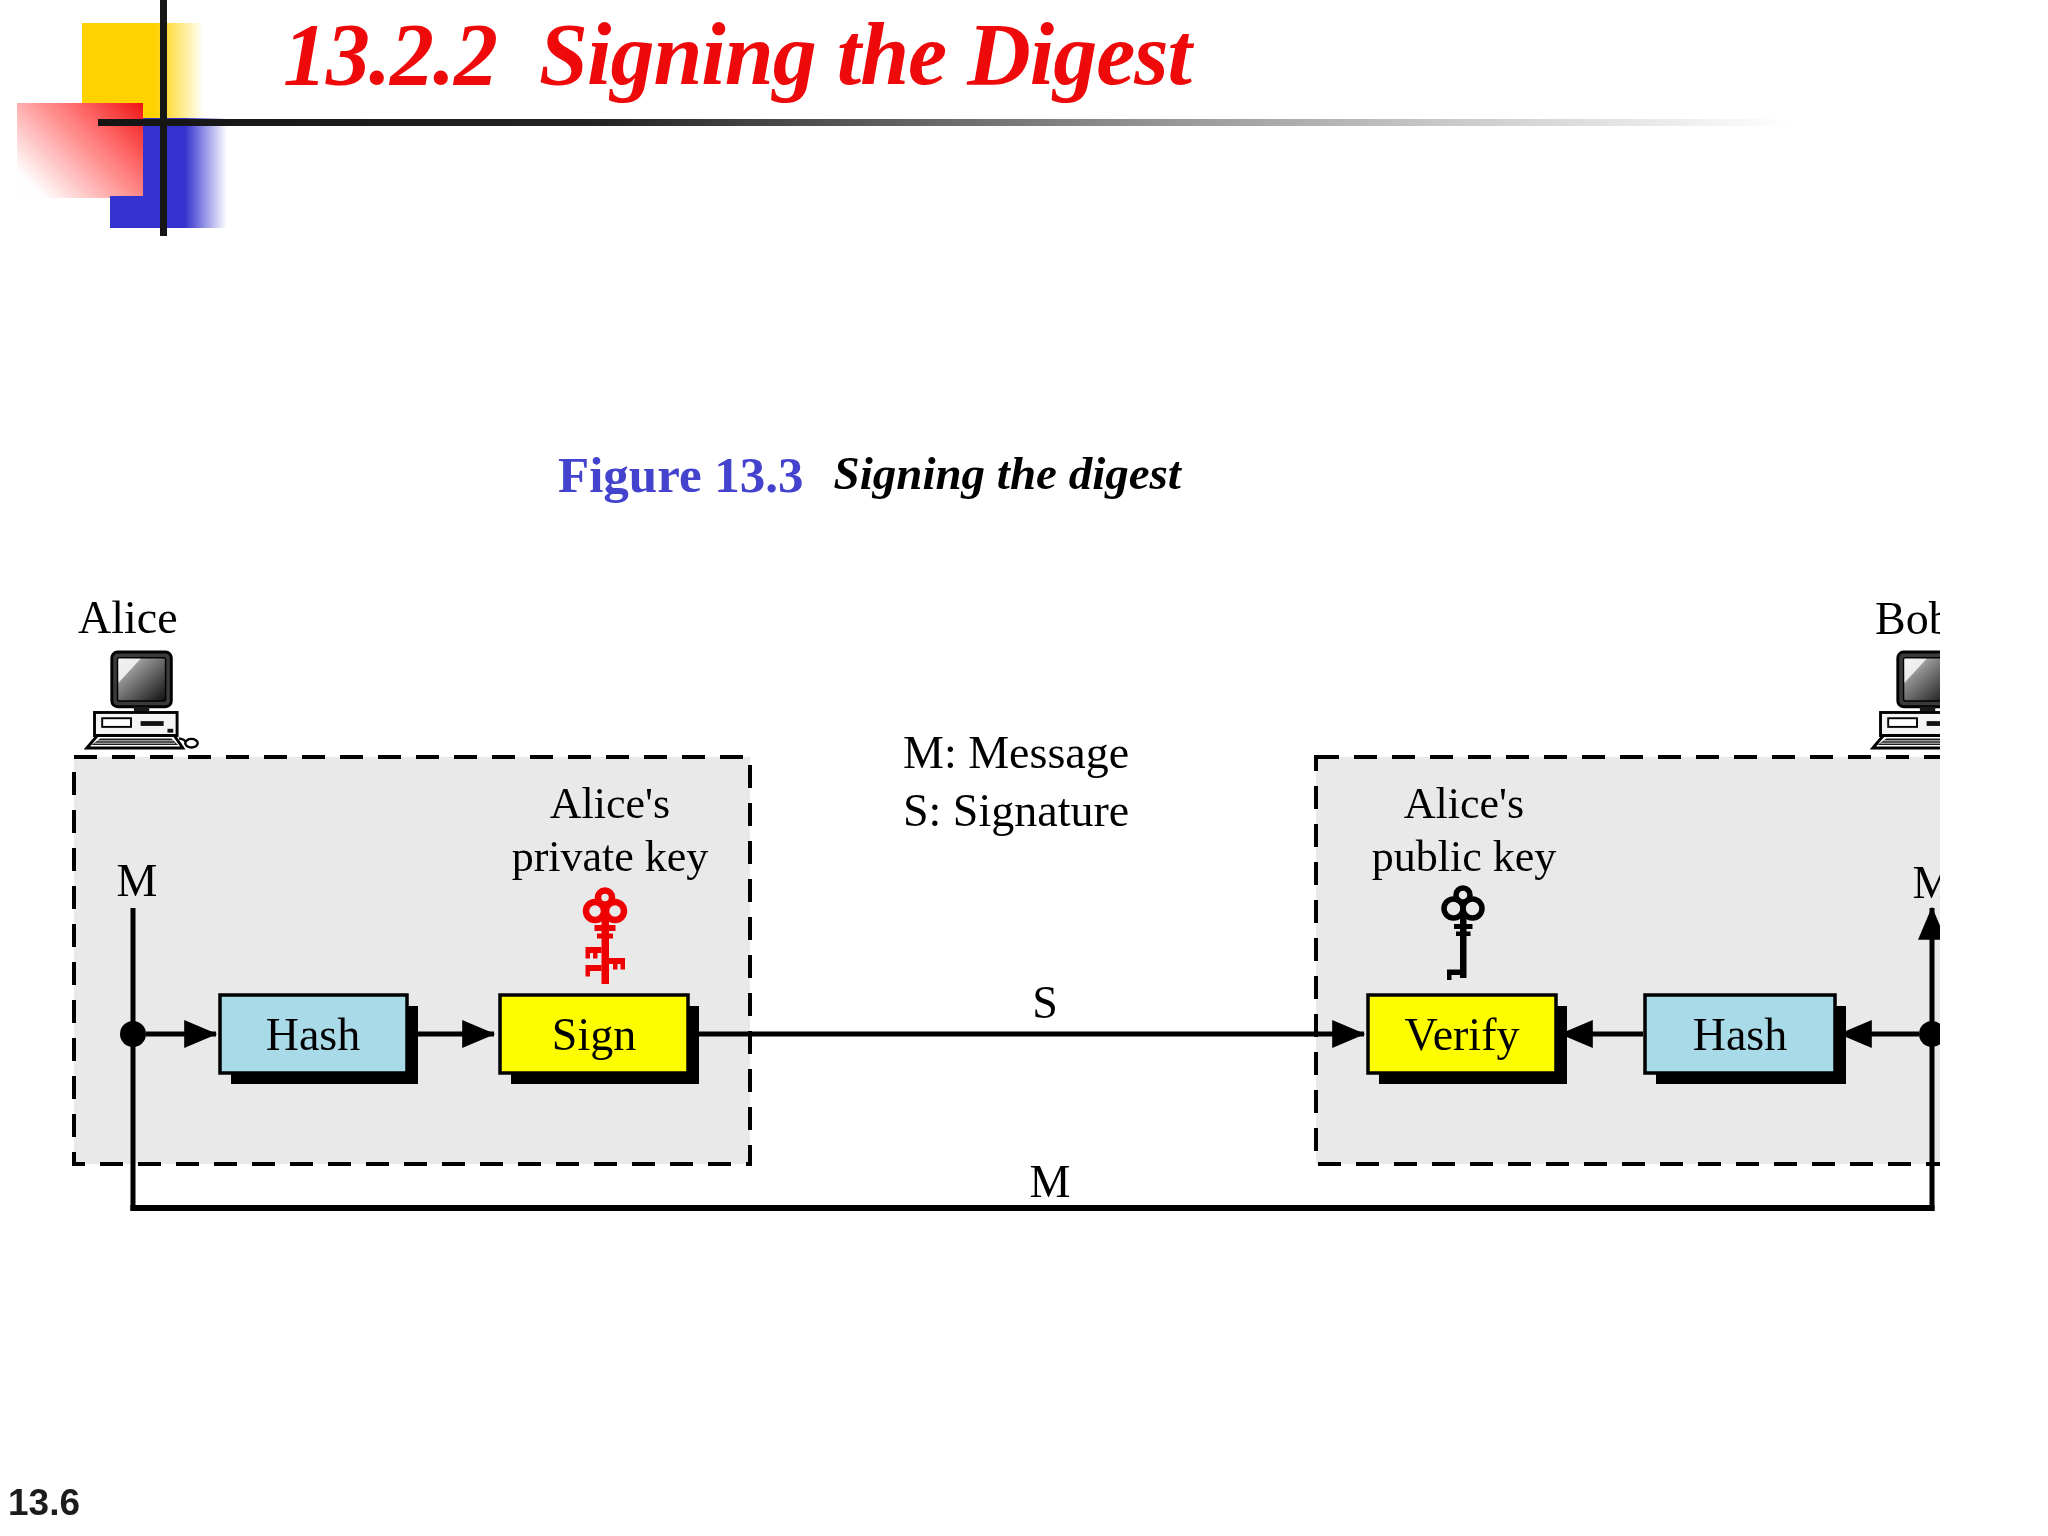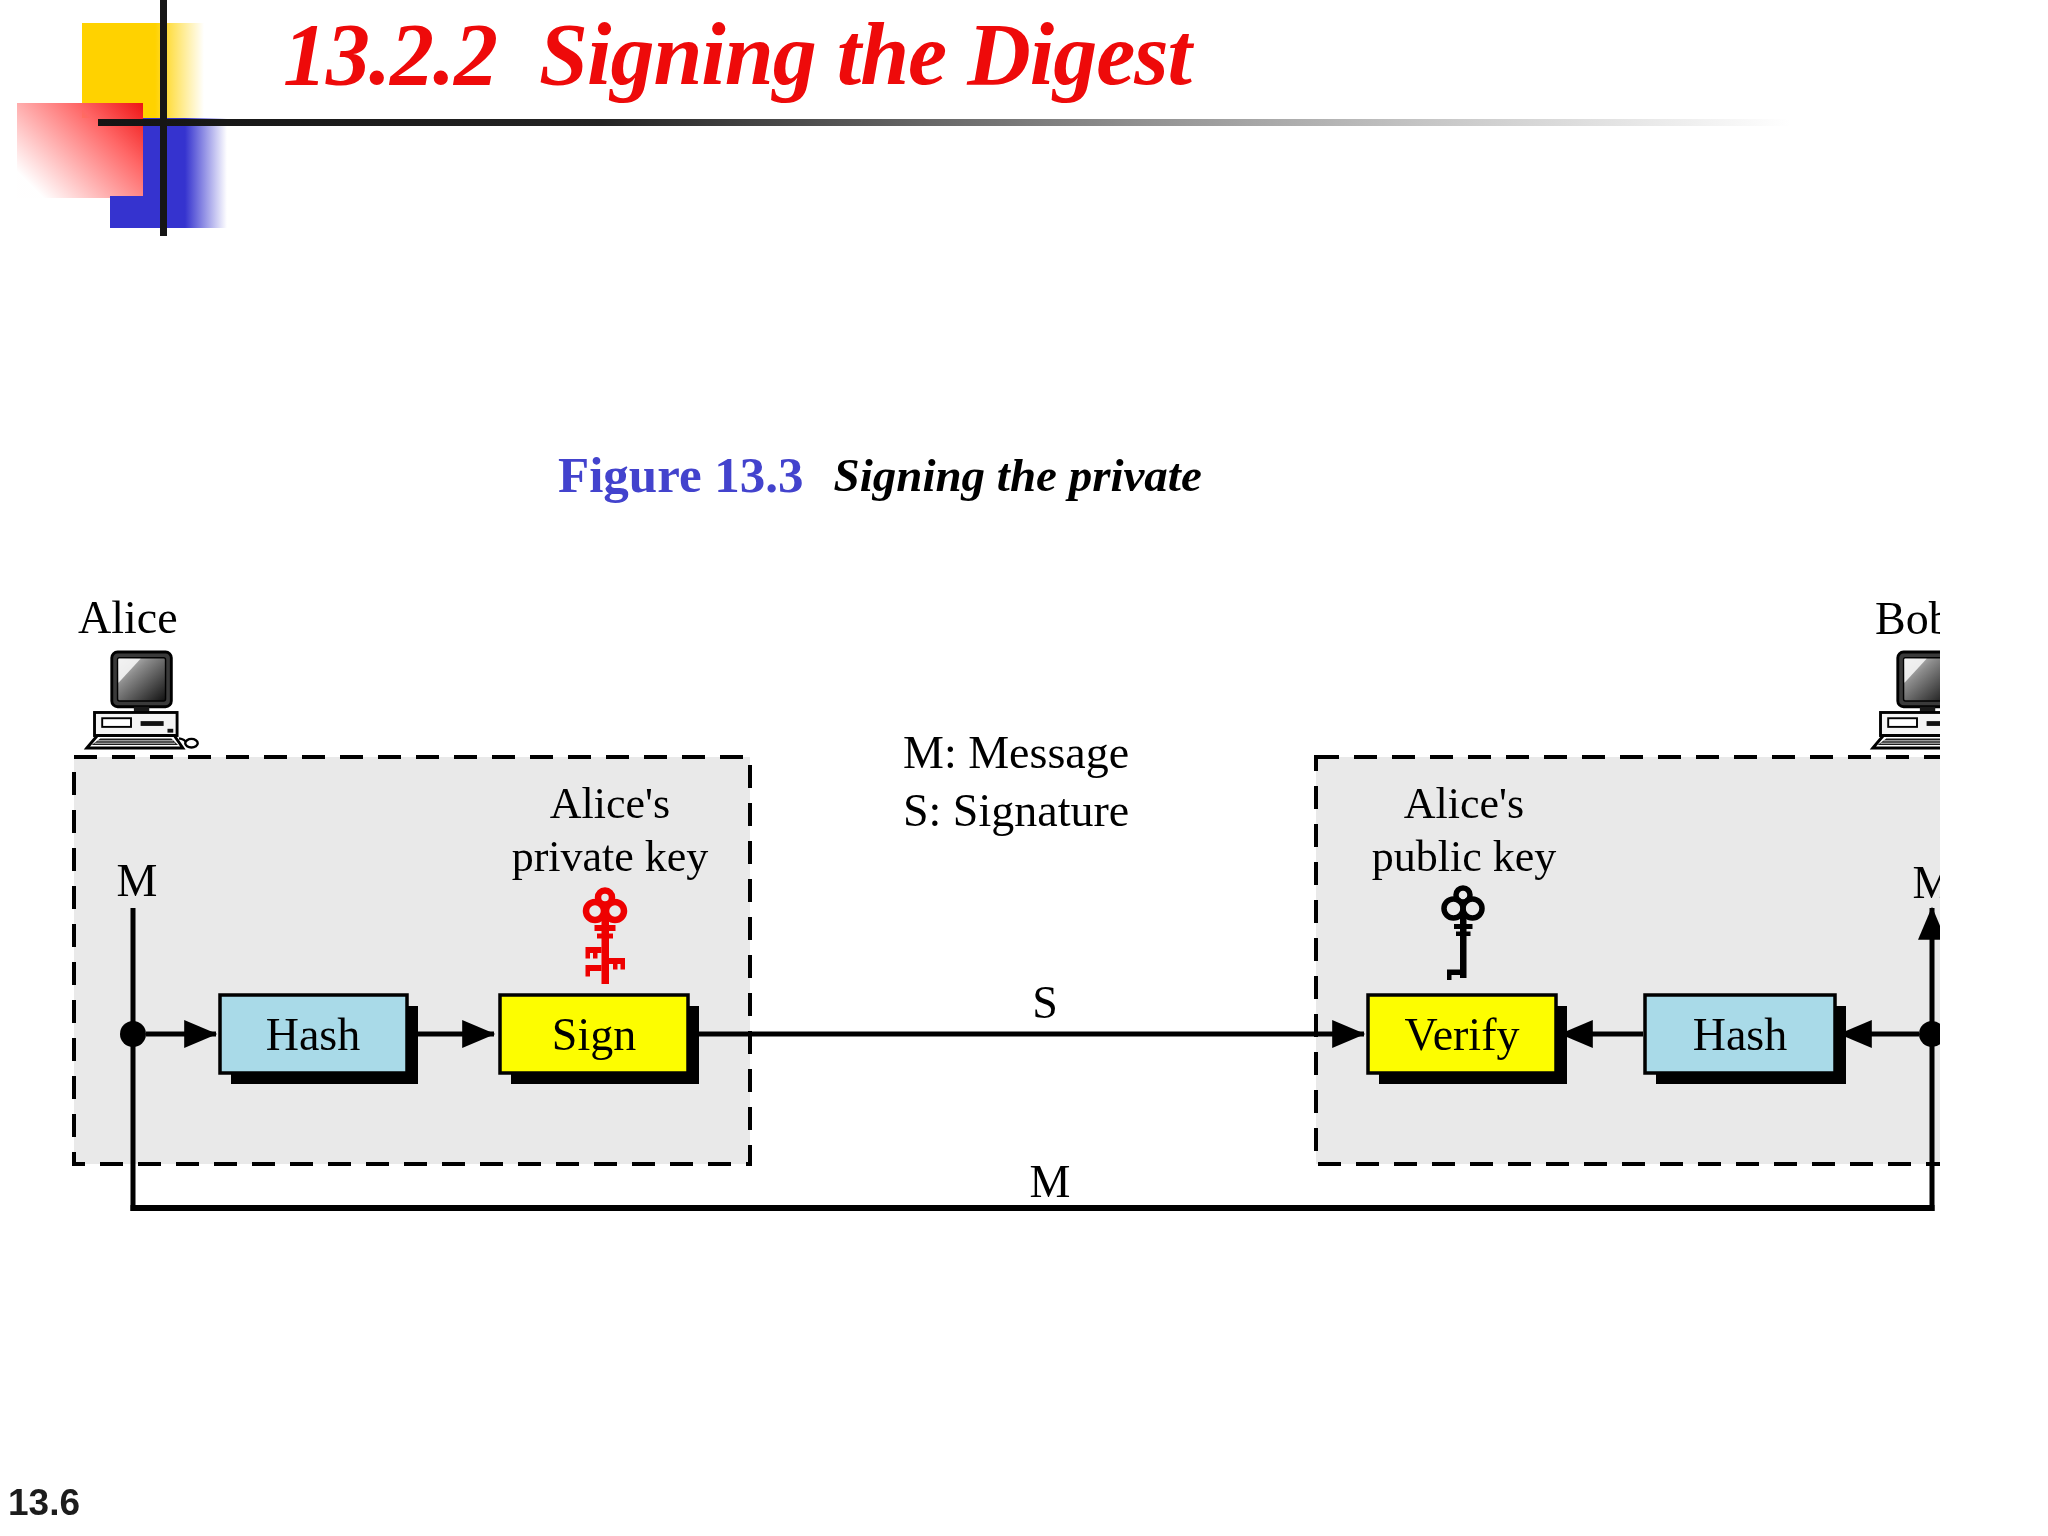--- a/index.html
+++ b/index.html
@@ -12,21 +12,21 @@
   .deco-red{left:17px;top:103px;width:126px;height:95px;
     background:linear-gradient(225deg,#ee1414 0%,#f66 30%,rgba(255,245,245,0.05) 88%);}
   .deco-blue{left:143px;top:118px;width:84px;height:110px;
     background:linear-gradient(to right,#3533cf 0%,#3533cf 50%,rgba(53,51,207,0) 100%);}
   .deco-blue-step{left:110px;top:196px;width:35px;height:32px;background:#3533cf;}
   .deco-vline{left:160px;top:0;width:7px;height:236px;background:#161616;}
   .deco-hline{left:98px;top:119px;width:1800px;height:7px;
     background:linear-gradient(to right,#141414 0%,#242424 28%,#6e6e6e 48%,#989898 60%,#c6c6c6 74%,rgba(255,255,255,0) 94%);}
   .slide-title{position:absolute;left:283px;top:4px;font-size:88px;font-weight:bold;font-style:italic;
     color:#ee0a0a;white-space:pre;letter-spacing:-1px;}
-  .caption{position:absolute;left:558px;top:446px;display:flex;align-items:center;}
+  .caption{position:absolute;left:558px;top:446px;display:flex;align-items:flex-start;}
   .fig-label{color:#4343cd;font-size:51px;font-weight:bold;white-space:pre;}
   .fig-title{color:#000;font-size:47px;font-weight:bold;font-style:italic;margin-left:30px;white-space:pre;}
   .page-num{position:absolute;left:8px;top:1482px;font-family:"Liberation Sans",sans-serif;
     font-size:37px;font-weight:bold;color:#1c1c1c;}
   svg.diagram{position:absolute;left:0;top:0;}
   svg.diagram text{fill:#000;font-family:"Liberation Serif",serif;}
   .t46{font-size:46px;}
   .t44{font-size:44px;}
 </style>
 </head>
@@ -38,21 +38,21 @@
   <div class="deco deco-red"></div>
   <div class="deco deco-blue"></div>
   <div class="deco deco-blue-step"></div>
   <div class="deco deco-hline"></div>
   <div class="deco deco-vline"></div>
 
   <div class="slide-title">13.2.2  Signing the Digest</div>
 
   <div class="caption">
     <span class="fig-label">Figure 13.3</span>
-    <span class="fig-title">Signing the private</span>
+    <span class="fig-title">Signing the digest</span>
   </div>
 
   <svg class="diagram" width="2048" height="1536" viewBox="0 0 2048 1536">
     <defs>
       <marker id="ah" viewBox="0 0 13 11" refX="12.5" refY="5.5" markerUnits="userSpaceOnUse" markerWidth="34" markerHeight="28" orient="auto">
         <polygon points="0,0 13,5.5 0,11" fill="#000"></polygon>
       </marker>
       <linearGradient id="scr" x1="0" y1="0" x2="1" y2="1">
         <stop offset="0" stop-color="#dcdcdc"></stop>
         <stop offset="0.35" stop-color="#8a8a8a"></stop>

